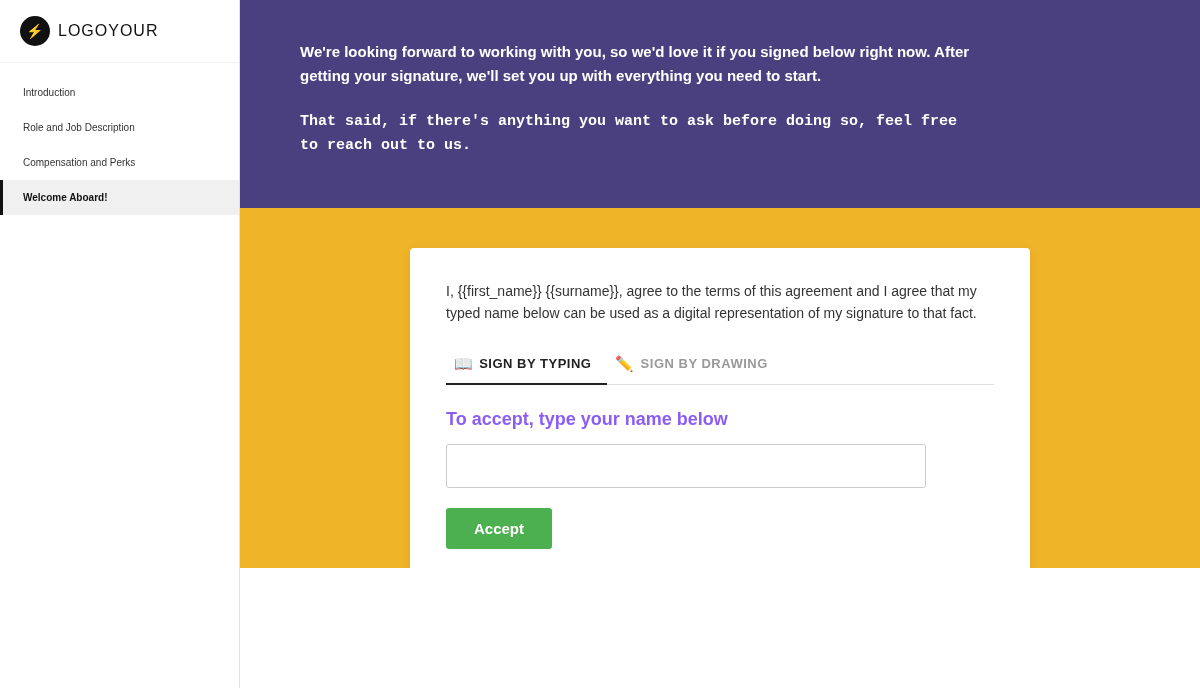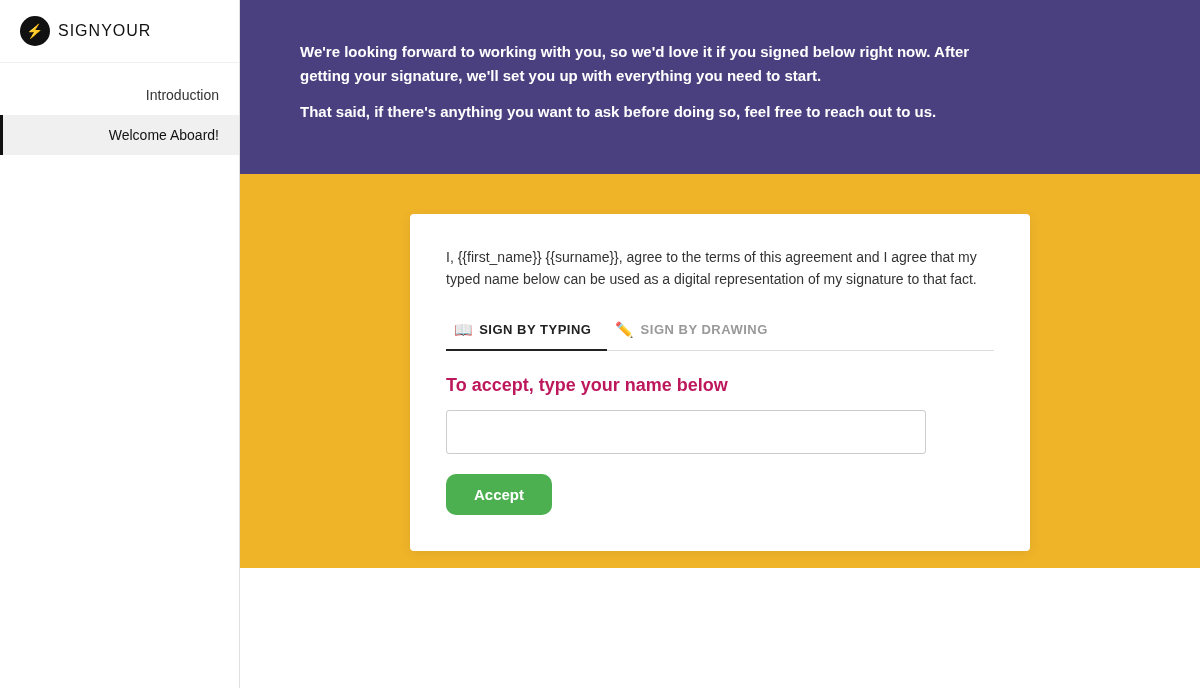--- a/index.html
+++ b/index.html
@@ -41,29 +41,28 @@
       color: #111;
     }
     .logo-text span { font-weight: 300; }
     nav {
       display: flex;
       flex-direction: column;
       padding-top: 12px;
     }
     .nav-item {
       padding: 12px 20px;
-      font-size: 14px;
+      font-size: 10px;
       color: #333;
       cursor: pointer;
       border-left: 3px solid transparent;
-      text-align: right;
     }
     .nav-item.active {
       background: #f0f0f0;
-      font-weight: normal;
+      font-weight: bold;
       color: #111;
       border-left: 3px solid #111;
     }
 
     
     #main {
       flex: 1;
       display: flex;
       flex-direction: column;
       height: 568px;
@@ -79,21 +78,22 @@
       padding: 40px 60px 50px 60px;
       color: #fff;
     }
     #purple-section p {
       font-size: 15px;
       line-height: 1.6;
       font-weight: 600;
       max-width: 680px;
     }
     #purple-section p + p {
-      margin-top: 12px;
+      margin-top: 22px;
+      font-family: Liberation Mono, monospace;
     }
     #yellow-section {
       background: #f0b429;
       flex: 1;
       display: flex;
       align-items: flex-start;
       justify-content: center;
       padding: 40px 20px 40px 20px;
     }
     #signature-card {
@@ -132,60 +132,62 @@
     .sign-tab.active {
       color: #222;
       border-bottom: 2px solid #222;
     }
     .sign-tab-icon {
       font-size: 15px;
     }
     #accept-label {
       font-size: 18px;
       font-weight: bold;
-      color: #be185d;
+      color: #8b5cf6;
       margin-bottom: 14px;
     }
     #name-input {
       width: 100%;
       max-width: 480px;
       height: 44px;
       border: 1px solid #ccc;
       border-radius: 3px;
       padding: 0 12px;
       font-size: 15px;
       outline: none;
       margin-bottom: 20px;
       display: block;
     }
     #accept-btn {
       background: #4caf50;
       color: #fff;
       border: none;
-      border-radius: 10px;
+      border-radius: 3px;
       padding: 12px 28px;
       font-size: 15px;
       font-weight: 600;
       cursor: pointer;
     }
   </style>
 </head>
 <body>
 
 <div id="sidebar">
   <div id="logo-area">
     <div class="logo-icon">
       <span>⚡</span>
     </div>
     <div class="logo-text">
-      <span>SIGN</span><span style="font-weight:300">YOUR</span>
+      <span>LOGO</span><span style="font-weight:300">YOUR</span>
     </div>
   </div>
   <nav>
     <div class="nav-item">Introduction</div>
+    <div class="nav-item">Role and Job Description</div>
+    <div class="nav-item">Compensation and Perks</div>
     <div class="nav-item active">Welcome Aboard!</div>
   </nav>
 </div>
 
 <div id="main">
   <div id="top-bar"></div>
   <div id="purple-section">
     <p>We're looking forward to working with you, so we'd love it if you signed below right now. After getting your signature, we'll set you up with everything you need to start.</p>
     <p>That said, if there's anything you want to ask before doing so, feel free to reach out to us.</p>
   </div>

